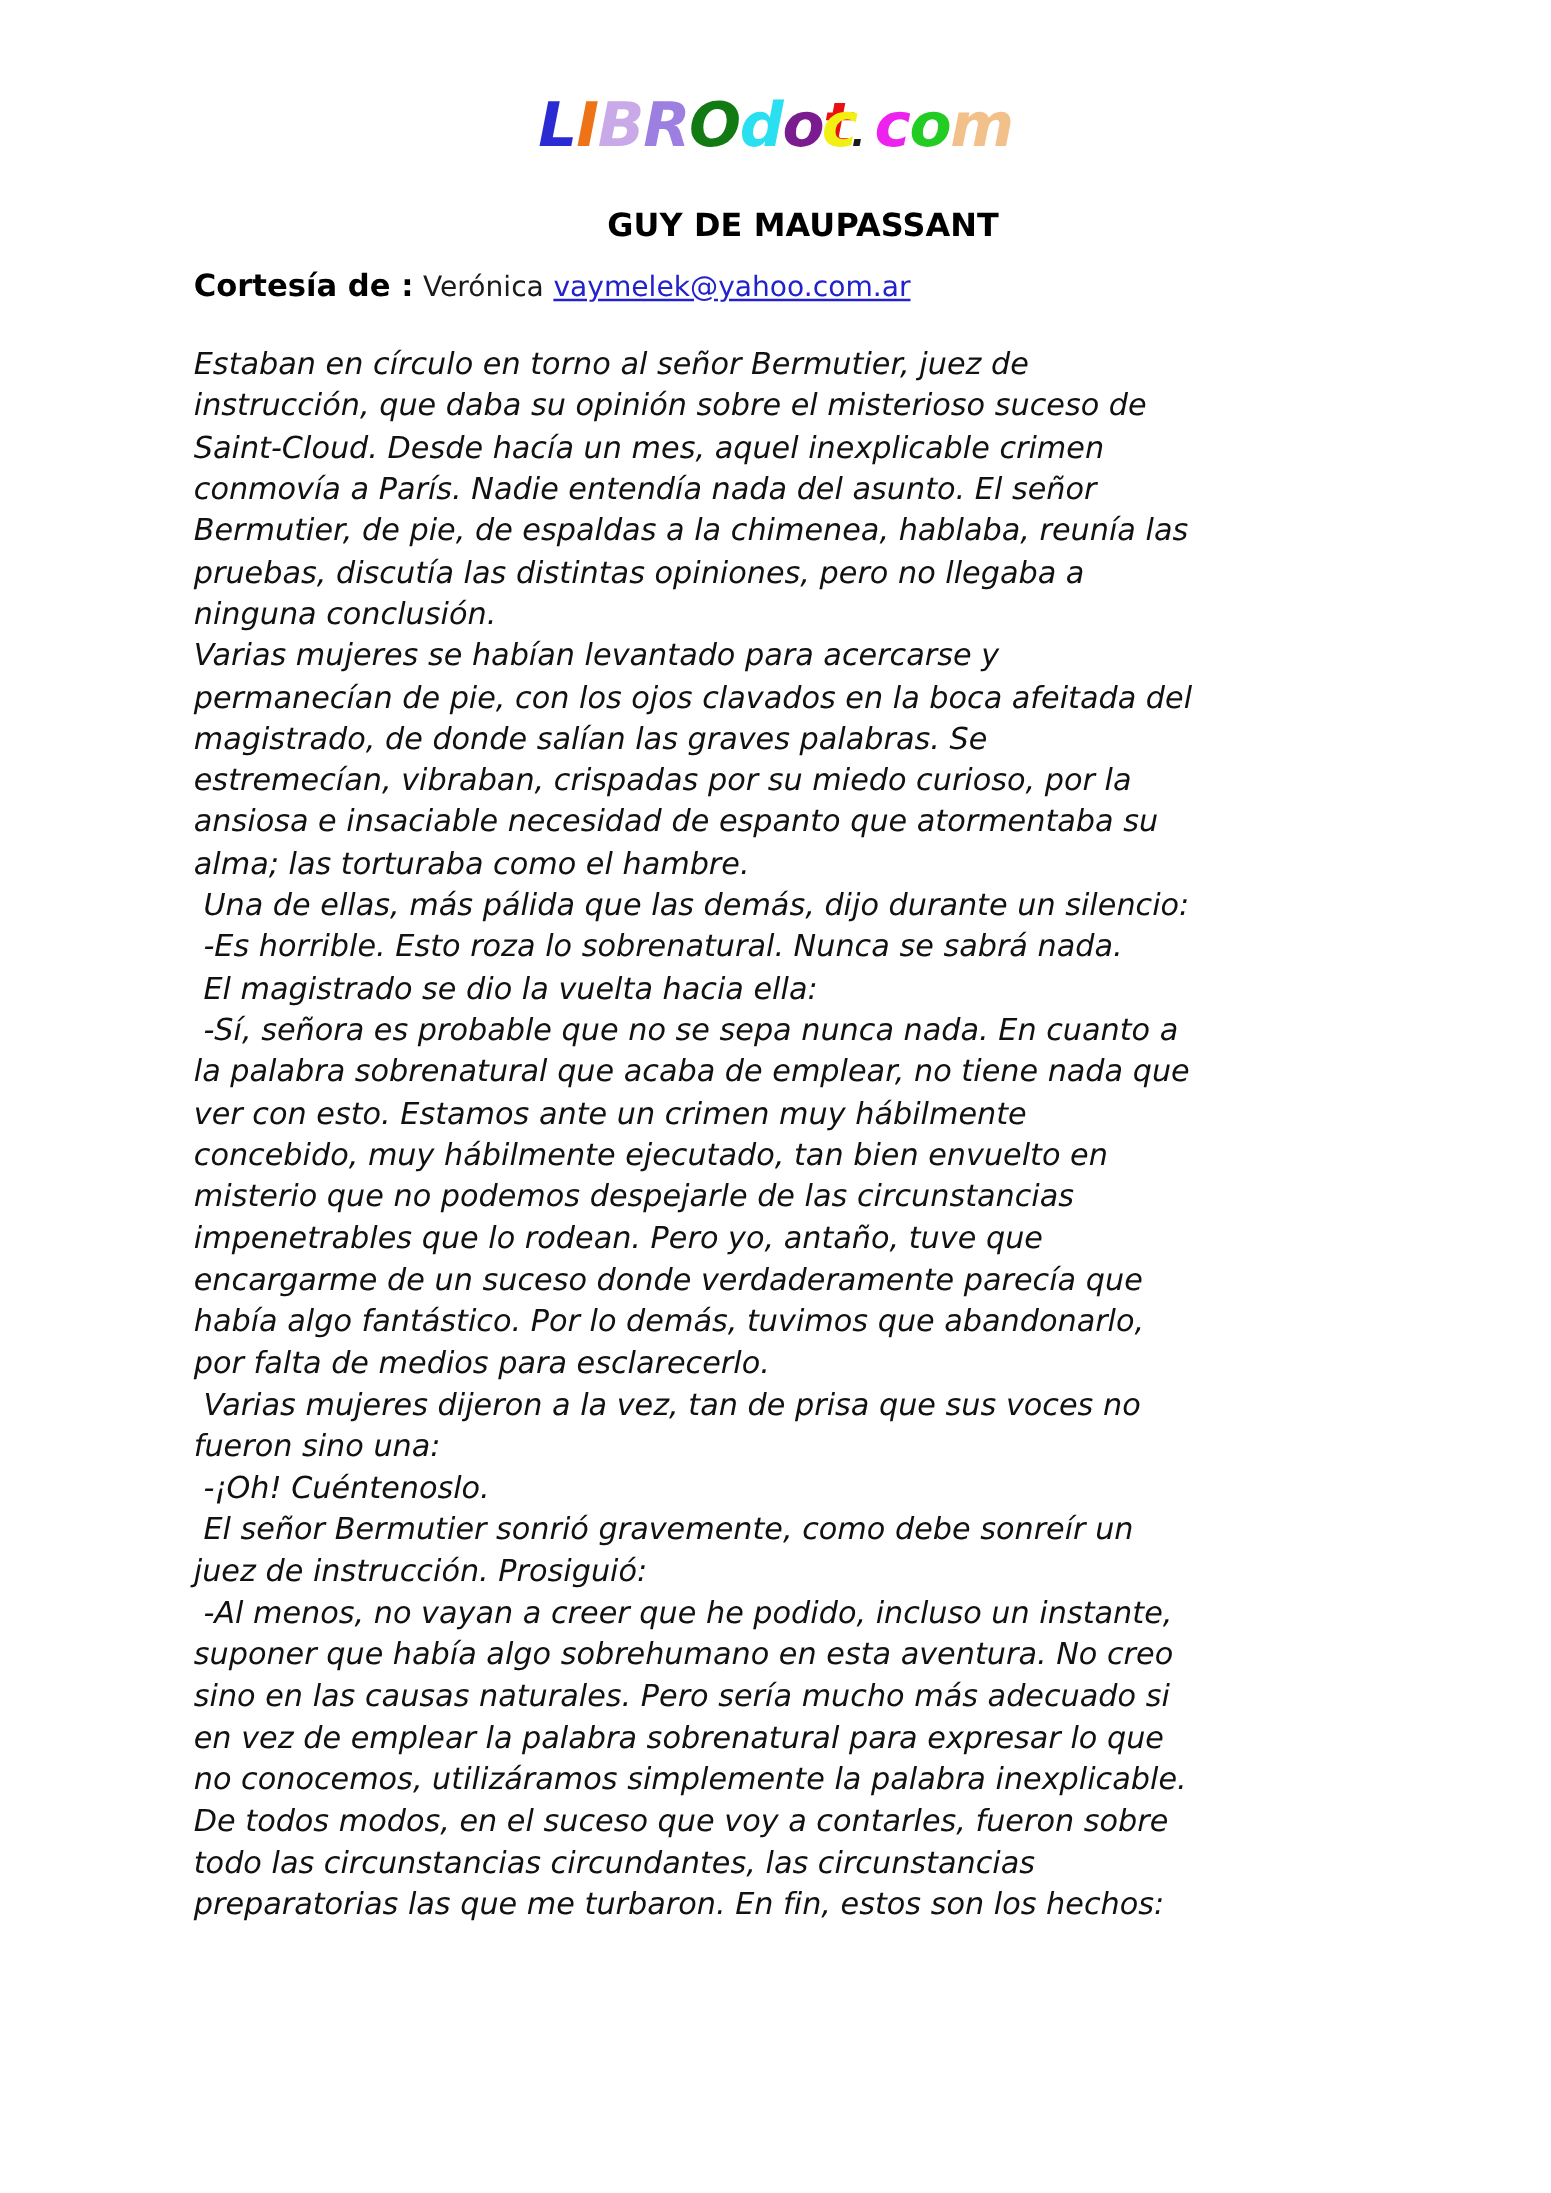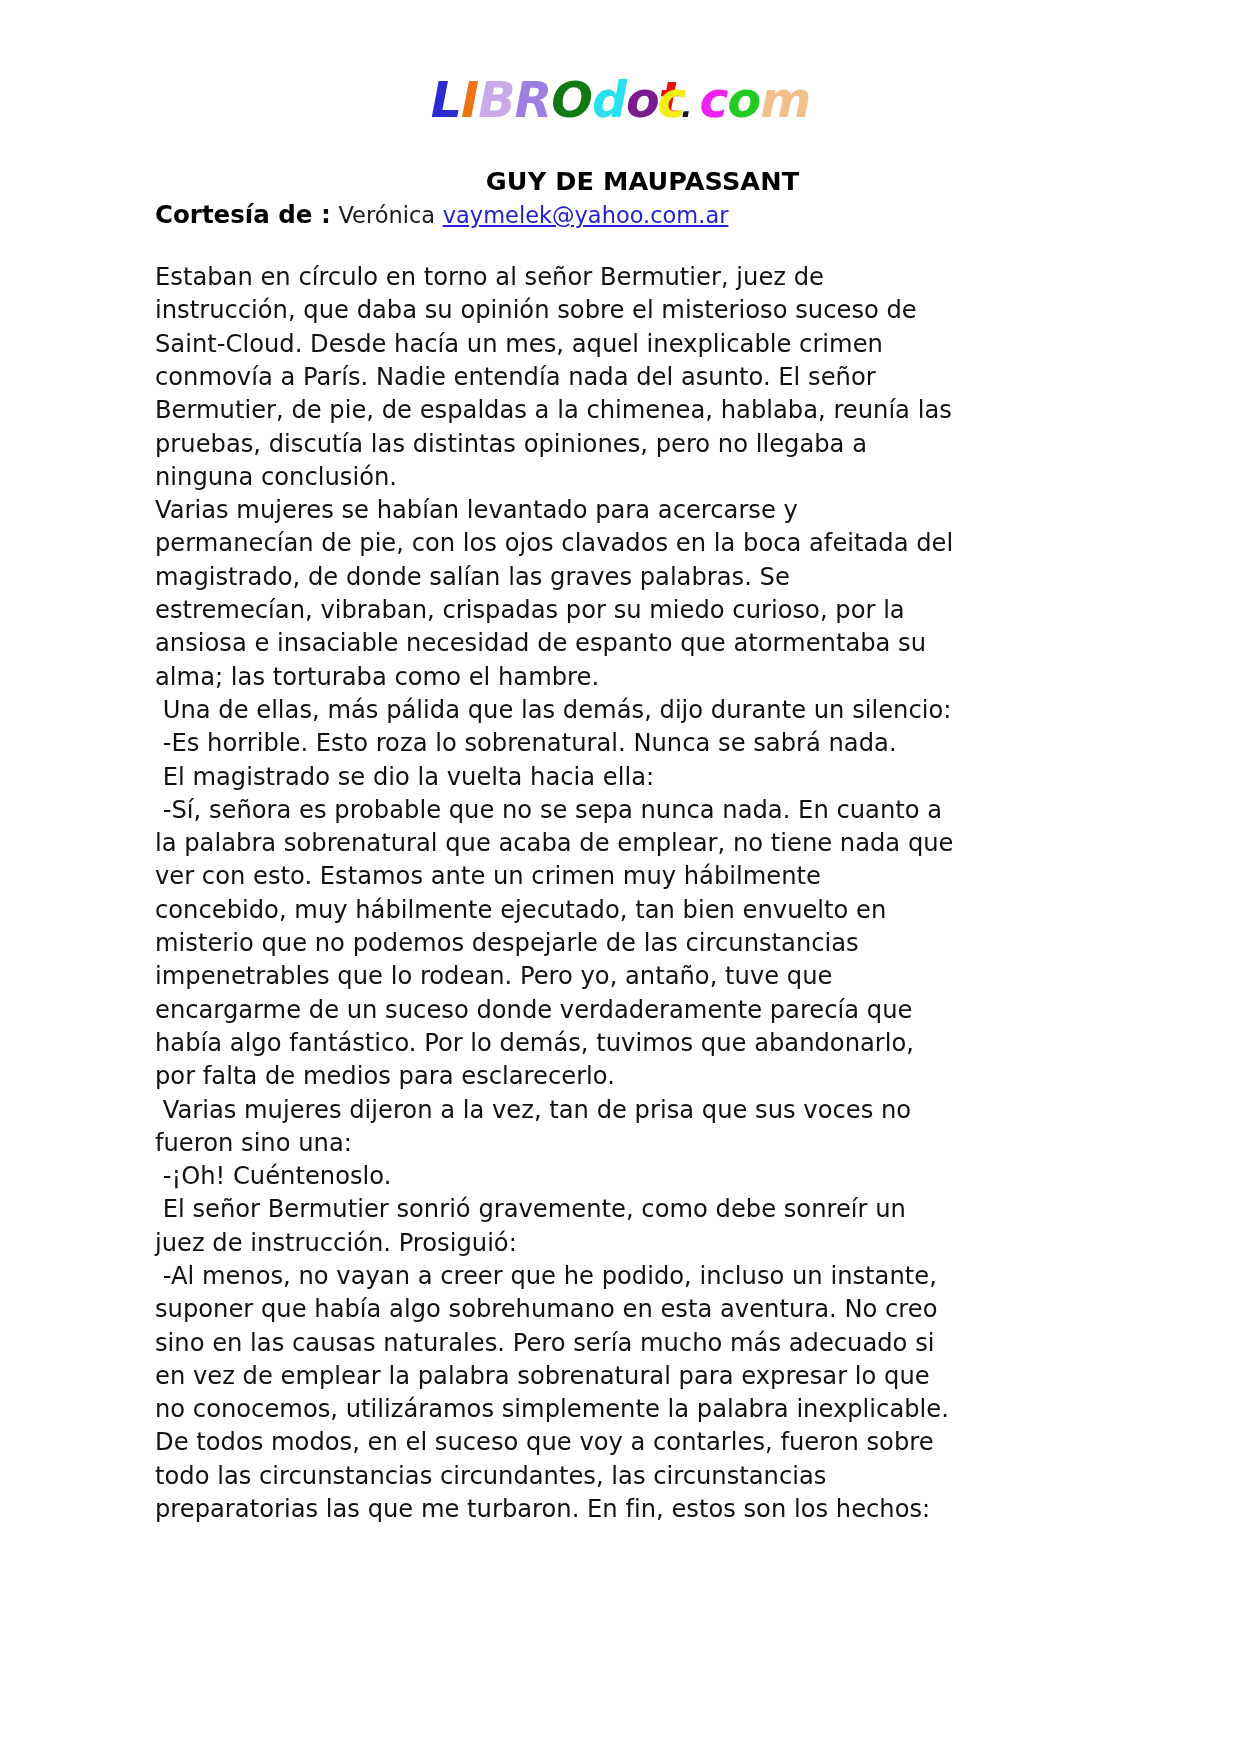--- a/index.html
+++ b/index.html
@@ -53,21 +53,21 @@
     letter-spacing: 0.1px;
   }
 
   
   .content {
     margin: 0 155px 0 155px;
     width: 800px;
   }
 
   .courtesy-line {
-    margin-top: 0;
+    margin-top: 14px;
     font-size: 24px;
     line-height: 1.3;
     color: #1a1a1a;
     white-space: nowrap;
   }
   .courtesy-label {
     font-weight: 700;
     font-size: 24.5px;
     color: #000;
   }
@@ -84,20 +84,21 @@
     cursor: pointer;
   }
 
   .body-text {
     margin-top: 30px;
     font-size: 24.2px;
     line-height: 33.3px;
     color: #111111;
     text-align: left;
     letter-spacing: 0.01px;
+    font-style: italic;
   }
   .body-text p {
     margin: 0;
     padding: 0;
     white-space: pre-wrap;
   }
 </style>
 </head>
 <body>
 

